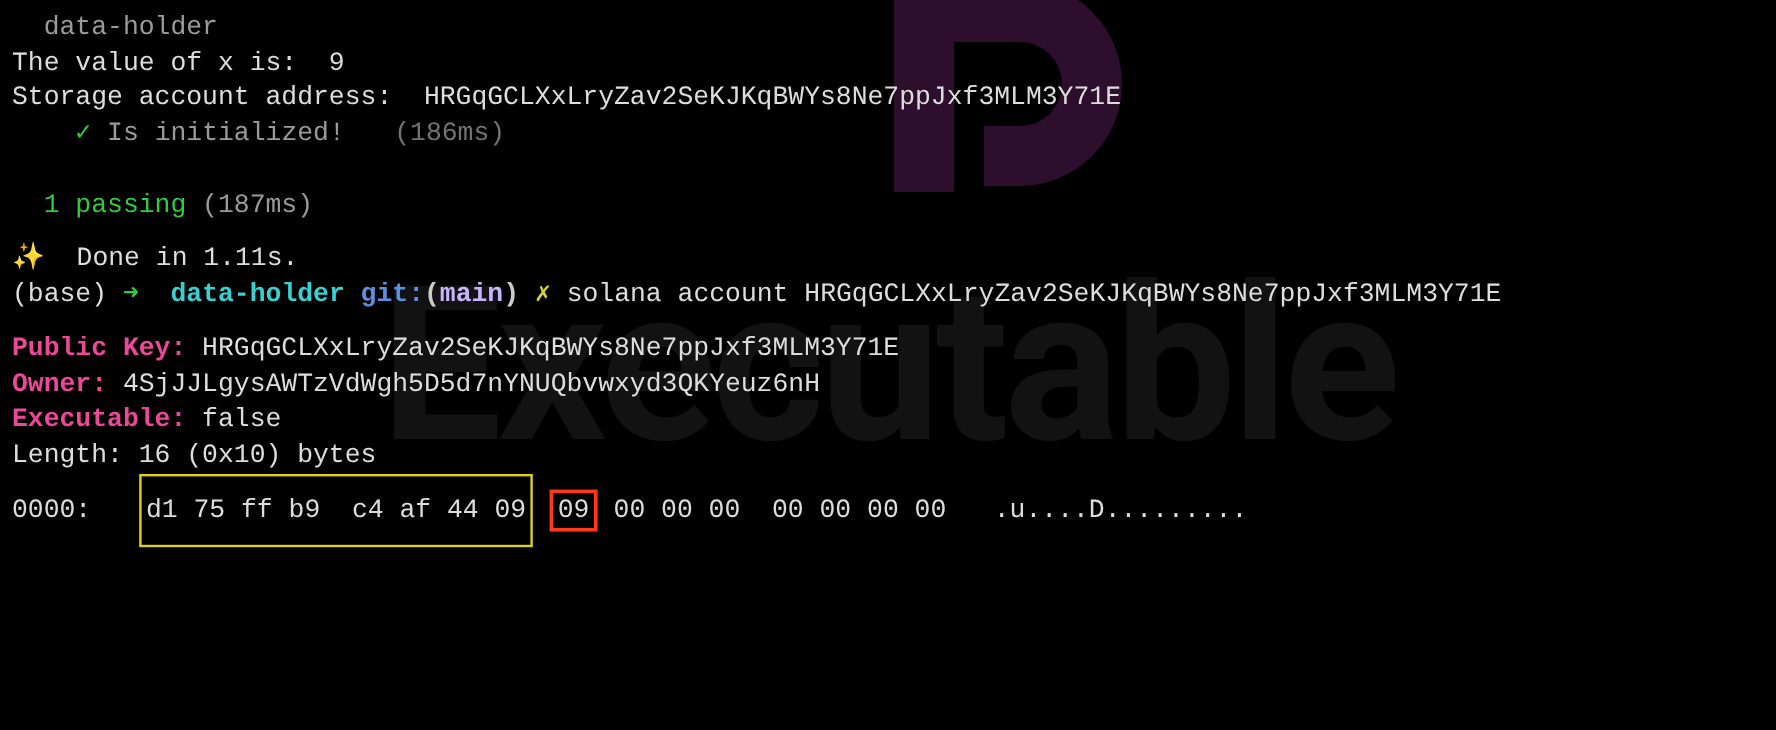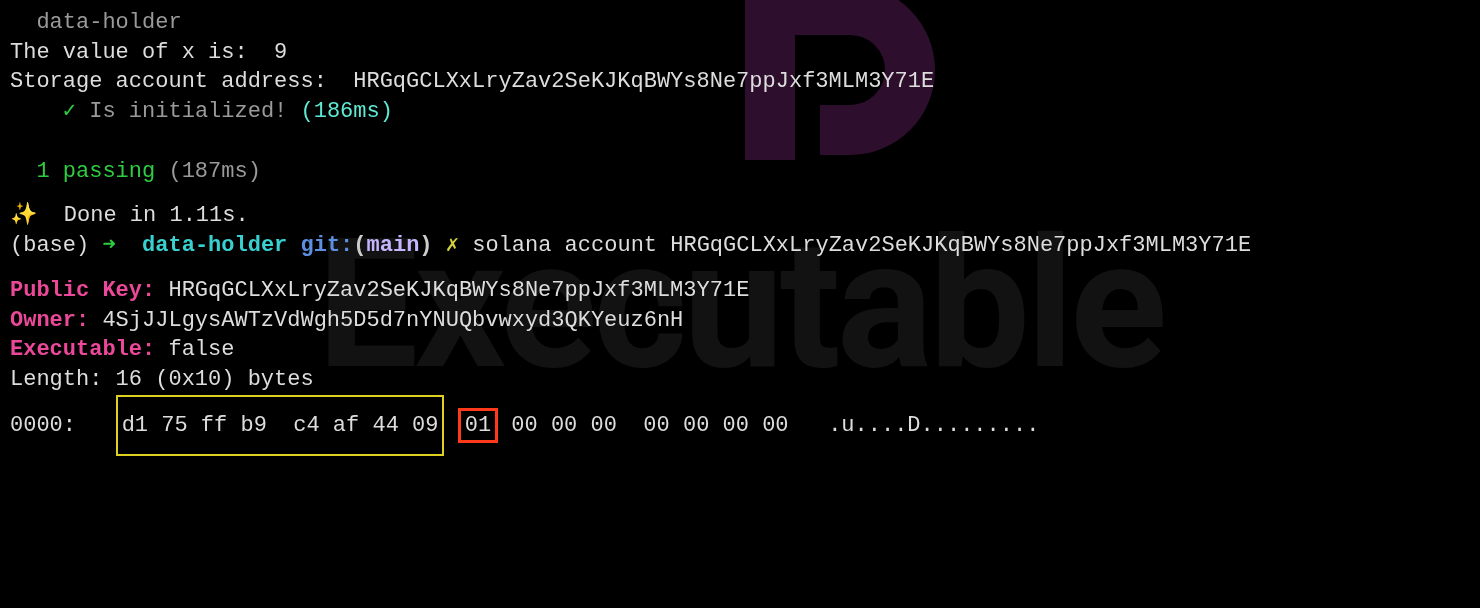--- a/index.html
+++ b/index.html
@@ -45,21 +45,21 @@
     }
     .content {
       position: relative;
       z-index: 2;
     }
     .line {
       white-space: pre;
     }
     .gray { color: #9a9a9a; }
     .green { color: #2ecc40; }
-    .red { color: #5eead4; }
+    .red { color: #737373; margin-left: 28px; }
     .cyan { color: #38d0d0; font-weight: bold; }
     .blue { color: #5d8fe0; font-weight: bold; }
     .bold { font-weight: bold; color: #ec4899; }
     .sparkle { color: #f5e050; }
     .arrow { color: #2ecc40; }
     .main-paren { color: #ccc; }
     .main-red { color: #c4b5fd; font-weight: bold; }
     .cross { color: #d4d03a; font-weight: bold; }
     .box-yellow {
       border: 2px solid #ddd020;
@@ -99,14 +99,14 @@
   <div class="line"><span class="sparkle">✨</span><span>  Done in 1.11s.</span></div>
 
   <div class="line"><span>(base) </span><span class="arrow">➜</span><span class="cyan">  data-holder</span><span class="blue"> git:</span><span class="blue main-paren">(</span><span class="main-red">main</span><span class="blue main-paren">)</span><span class="cross"> ✗ </span><span>solana account HRGqGCLXxLryZav2SeKJKqBWYs8Ne7ppJxf3MLM3Y71E</span></div>
 
   <div class="spacer-sm"></div>
 
   <div class="line"><span class="bold">Public Key:</span><span> HRGqGCLXxLryZav2SeKJKqBWYs8Ne7ppJxf3MLM3Y71E</span></div>
   <div class="line"><span class="bold">Owner:</span><span> 4SjJJLgysAWTzVdWgh5D5d7nYNUQbvwxyd3QKYeuz6nH</span></div>
   <div class="line"><span class="bold">Executable:</span><span> false</span></div>
   <div class="line">Length: 16 (0x10) bytes</div>
-  <div class="line"><span>0000:</span><span>   </span><span class="box-yellow">d1 75 ff b9  c4 af 44 09</span><span> </span><span class="box-red">01</span><span> </span><span>00 00 00  00 00 00 00   .u....D.........</span></div>
+  <div class="line"><span>0000:</span><span>   </span><span class="box-yellow">d1 75 ff b9  c4 af 44 09</span><span> </span><span class="box-red">09</span><span> </span><span>00 00 00  00 00 00 00   .u....D.........</span></div>
 </div>
 
 </body></html>

